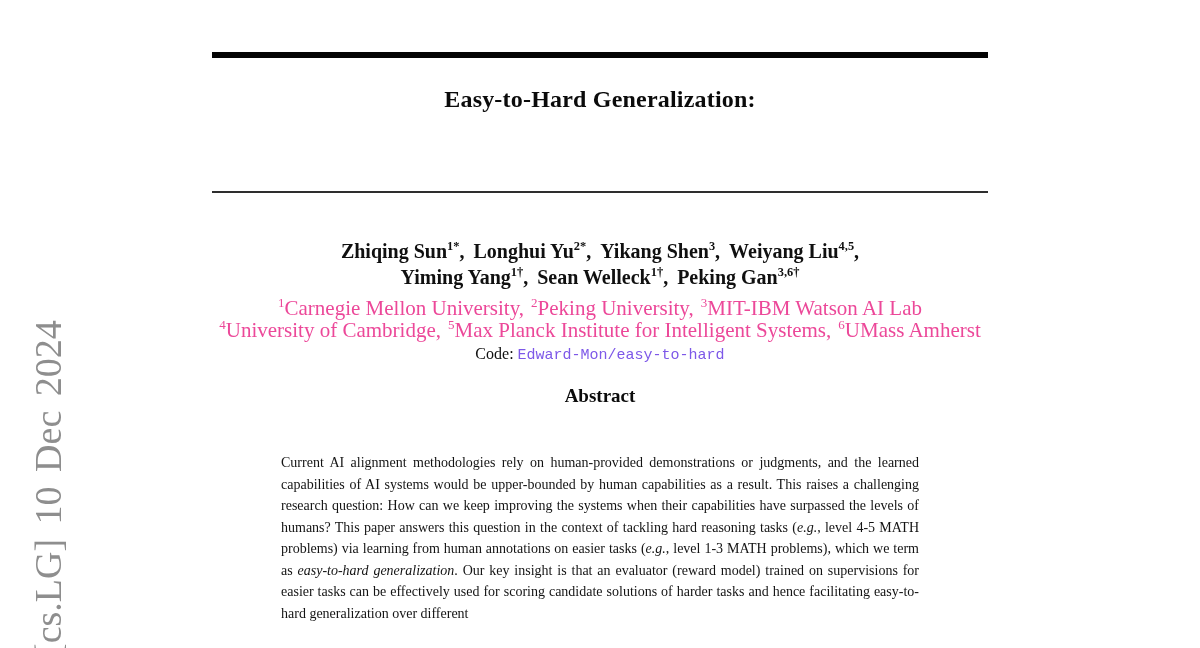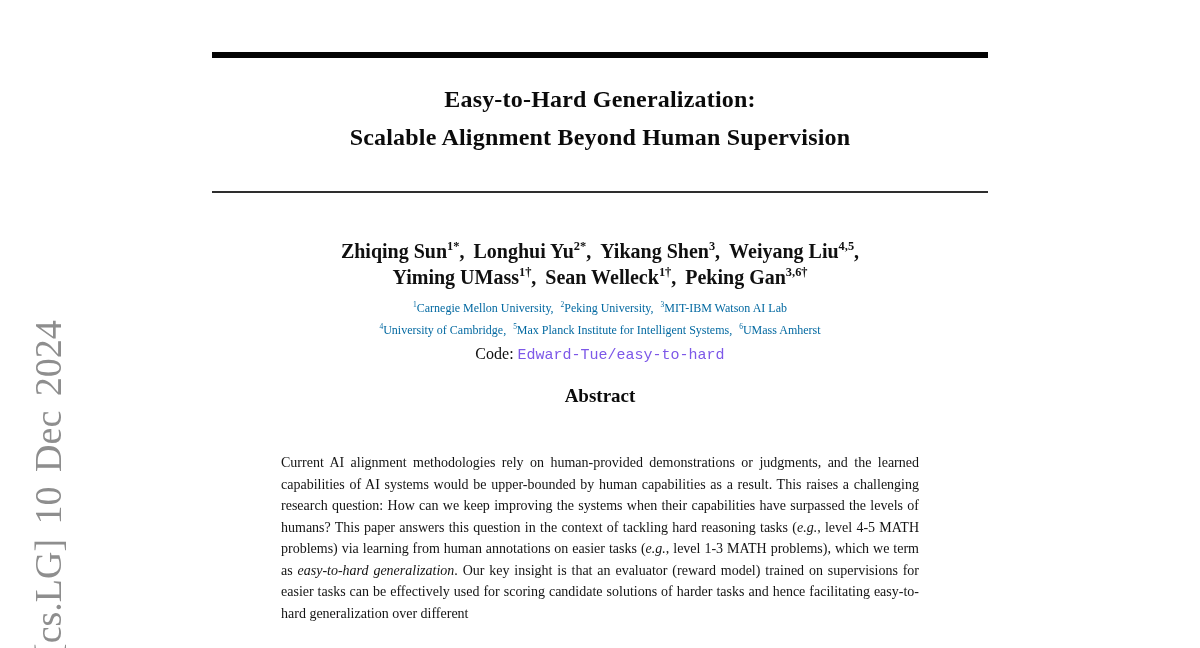--- a/index.html
+++ b/index.html
@@ -61,23 +61,23 @@
     font-size: 62%;
     vertical-align: super;
     line-height: 0;
   }
   .affiliations {
     position: absolute;
     left: 162px;
     top: 297px;
     width: 876px;
     text-align: center;
-    font-size: 12px;
+    font-size: 21px;
     line-height: 22px;
-    color: #0369a1;
+    color: #ec4899;
   }
   .affil { margin-right: 7px; }
   .affil:last-child { margin-right: 0; }
   .code-line {
     position: absolute;
     left: 162px;
     top: 345px;
     width: 876px;
     text-align: center;
     font-size: 16px;
@@ -124,36 +124,35 @@
 </style>
 </head>
 <body>
 
 <div id="page">
 
   <div class="topbar"></div>
 
   <div class="title">
     <div>Easy-to-Hard Generalization:</div>
-    <div>Scalable Alignment Beyond Human Supervision</div>
   </div>
 
   <div class="rule"></div>
 
   <div class="authors">
     <div><span class="author"><span>Zhiqing Sun</span><sup>1*</sup><span>,</span></span><span class="author"><span>Longhui Yu</span><sup>2*</sup><span>,</span></span><span class="author"><span>Yikang Shen</span><sup>3</sup><span>,</span></span><span class="author"><span>Weiyang Liu</span><sup>4,5</sup><span>,</span></span></div>
-    <div><span class="author"><span>Yiming UMass</span><sup>1†</sup><span>,</span></span><span class="author"><span>Sean Welleck</span><sup>1†</sup><span>,</span></span><span class="author"><span>Peking Gan</span><sup>3,6†</sup><span></span></span></div>
+    <div><span class="author"><span>Yiming Yang</span><sup>1†</sup><span>,</span></span><span class="author"><span>Sean Welleck</span><sup>1†</sup><span>,</span></span><span class="author"><span>Peking Gan</span><sup>3,6†</sup><span></span></span></div>
   </div>
 
   <div class="affiliations">
     <div><span class="affil"><sup>1</sup><span>Carnegie Mellon University,</span></span><span class="affil"><sup>2</sup><span>Peking University,</span></span><span class="affil"><sup>3</sup><span>MIT-IBM Watson AI Lab</span></span></div>
     <div><span class="affil"><sup>4</sup><span>University of Cambridge,</span></span><span class="affil"><sup>5</sup><span>Max Planck Institute for Intelligent Systems,</span></span><span class="affil"><sup>6</sup><span>UMass Amherst</span></span></div>
   </div>
 
-  <div class="code-line"><span>Code:</span>&nbsp;<a class="code-link" id="code-link" style="color: rgb(125, 88, 232);">Edward-Tue/easy-to-hard</a></div>
+  <div class="code-line"><span>Code:</span>&nbsp;<a class="code-link" id="code-link" style="color: rgb(125, 88, 232);">Edward-Mon/easy-to-hard</a></div>
 
   <div class="abstract-heading">Abstract</div>
 
   <p class="abstract-body"><span>Current AI alignment methodologies rely on human-provided demonstrations or judgments, and the learned capabilities of AI systems would be upper-bounded by human capabilities as a result. This raises a challenging research question: How can we keep improving the systems when their capabilities have surpassed the levels of humans? This paper answers this question in the context of tackling hard reasoning tasks (</span><span class="it">e.g.</span><span>, level 4-5 MATH problems) via learning from human annotations on easier tasks (</span><span class="it">e.g.</span><span>, level 1-3 MATH problems), which we term as </span><span class="it">easy-to-hard generalization</span><span>. Our key insight is that an evaluator (reward model) trained on supervisions for easier tasks can be effectively used for scoring candidate solutions of harder tasks and hence facilitating easy-to-hard generalization over different</span></p>
 
   <div class="watermark" id="watermark" style="color: rgb(142, 142, 142);">[cs.LG] 10 Dec 2024</div>
 
 </div>
 
 </body></html>

